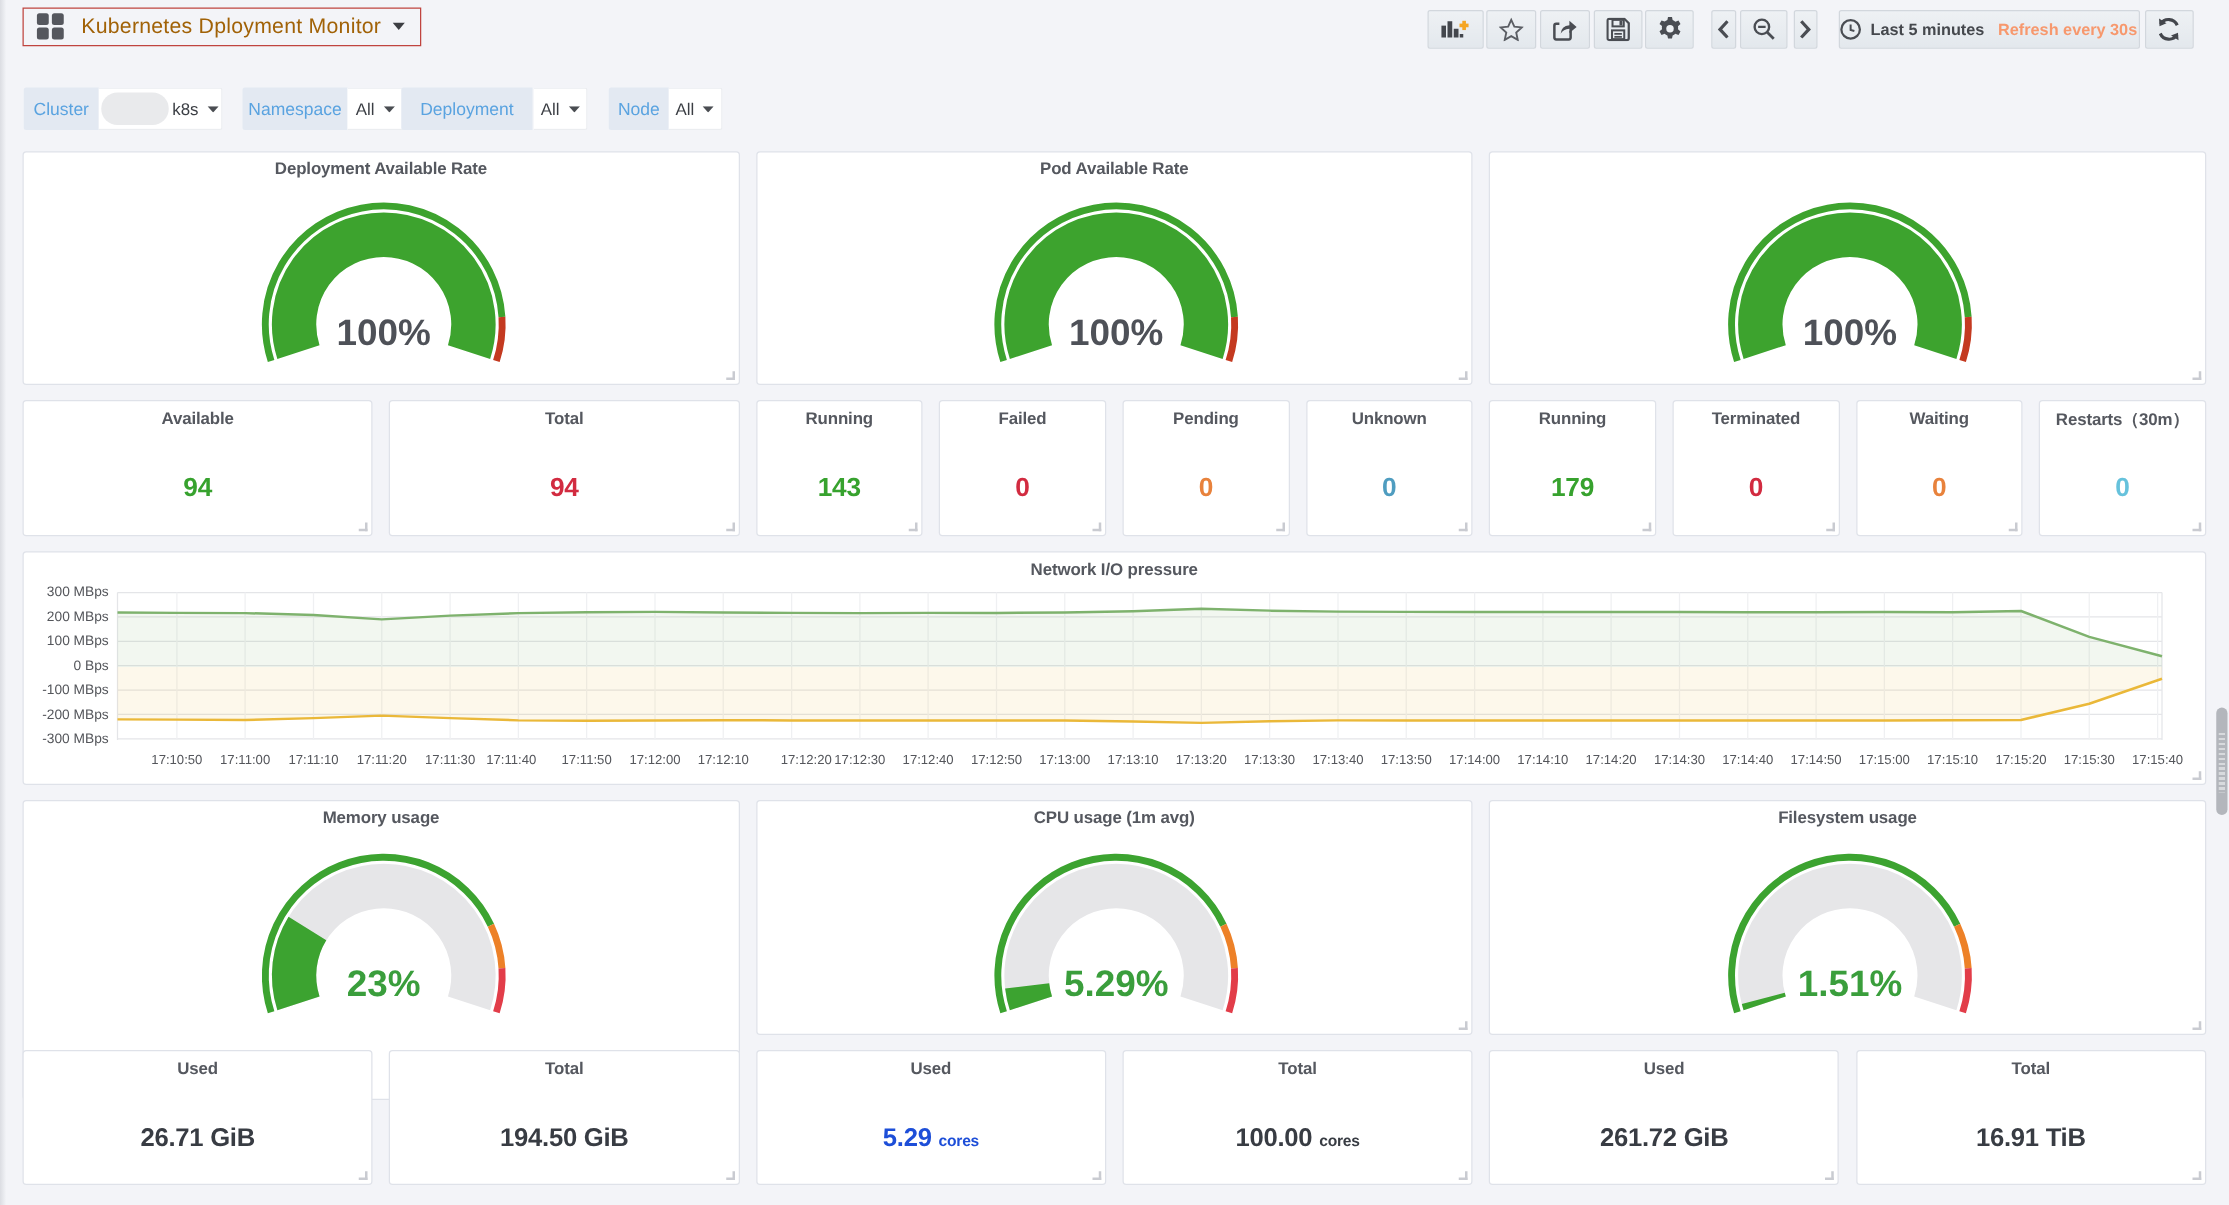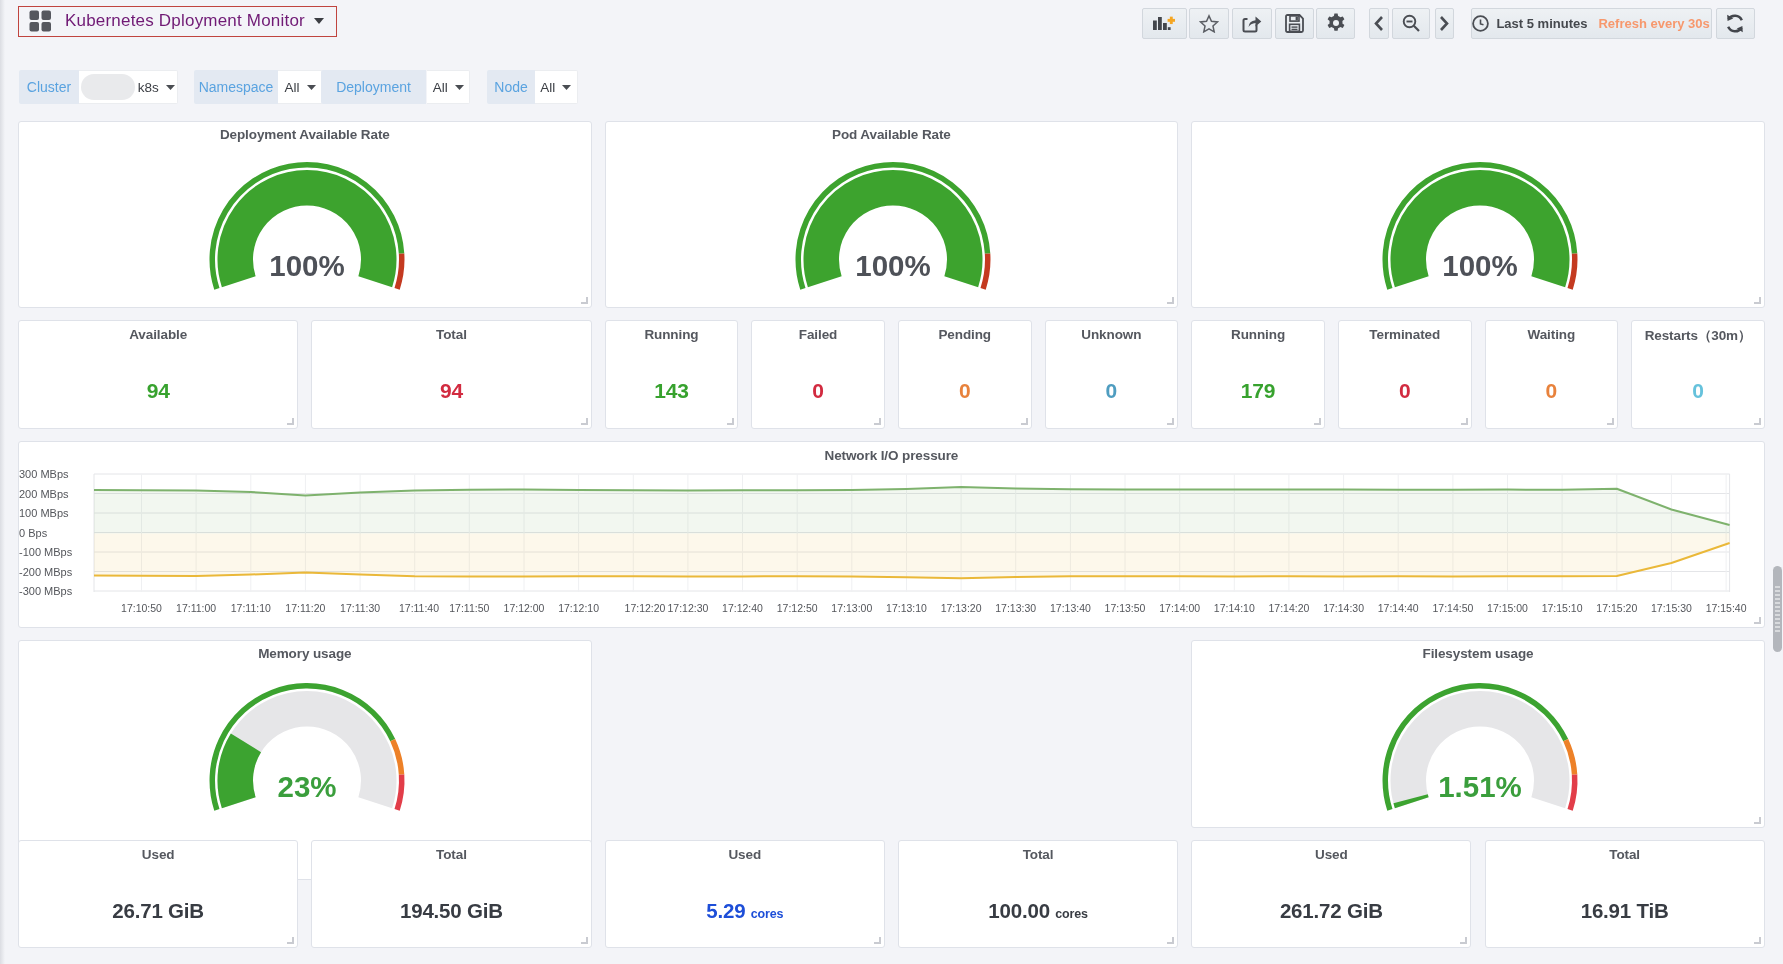--- a/index.html
+++ b/index.html
@@ -1,27 +1,27 @@
 <!DOCTYPE html>
 <html><head><meta charset="utf-8"><style>
 * { margin:0; padding:0; box-sizing:border-box; }
 html,body { width:1783px; height:964px; overflow:hidden; font-family:"Liberation Sans",sans-serif; background:#f3f4f8; }
 #page { position:relative; width:1783px; height:964px; background:#f3f4f8; }
 .topbar { position:absolute; left:0; top:0; width:100%; height:46px; background:#f3f4f8; }
 .titlebox { position:absolute; left:18px; top:5.5px; width:319px; height:31.5px; border:1px solid #c0443f; display:flex; align-items:center; }
-.dashtitle { font-size:17px; color:#701a75; letter-spacing:0.2px; }
+.dashtitle { font-size:17px; color:#a16207; letter-spacing:0.2px; }
 .hbtn { position:absolute; top:7.5px; height:31.5px; background:linear-gradient(180deg,#eef1f4,#e3e8ed); border:1px solid #d2d7dd; border-radius:2px; display:flex; align-items:center; justify-content:center; }
 .chiplabel { position:absolute; top:70px; height:34px; background:#e3e9f2; color:#5aa3e0; font-size:14px; display:flex; align-items:center; justify-content:center; border-radius:2px 0 0 2px; }
 .chipval { position:absolute; top:70px; height:34px; background:#fff; color:#3b3e44; font-size:13.5px; display:flex; align-items:center; justify-content:center; border:1px solid #ebedf0; border-left:none; border-radius:0 2px 2px 0; }
 .blurpill { width:54px; height:26px; background:#e9eaec; border-radius:13px; margin-right:3px; }
 .panel { position:absolute; background:#fff; border:1px solid #dfe2e9; border-radius:3px; }
 .ptitle { position:absolute; left:0; width:100%; text-align:center; font-size:13.5px; font-weight:bold; color:#55585f; letter-spacing:-0.1px; }
 .sval { position:absolute; left:0; width:100%; text-align:center; font-weight:bold; transform:translateY(-50%); letter-spacing:-0.2px; }
 .rz { position:absolute; right:3px; bottom:3px; width:7px; height:7px; border-right:2px solid #c9cbd1; border-bottom:2px solid #c9cbd1; }
-.ylab { position:absolute; left:0; width:68px; text-align:left; font-size:11px; color:#54565b; }
+.ylab { position:absolute; left:0; width:68px; text-align:right; font-size:11px; color:#54565b; }
 .xlab { position:absolute; width:60px; text-align:center; font-size:10.5px; color:#54565b; }
 .scrollthumb { position:absolute; right:1px; top:566px; width:9px; height:86px; background:#b3b6bc; border-radius:4.5px; }
 </style></head><body>
 <div id="page">
 
 <div class="topbar">
  <div class="titlebox">
   <svg width="23" height="22" viewBox="0 0 23 22" style="margin:0 13px 0 10px;flex:none">
     <rect x="0.5" y="0.5" width="9.5" height="9.5" rx="2" fill="#55575e"></rect>
     <rect x="12.5" y="0.5" width="9.5" height="9.5" rx="2" fill="#55575e"></rect>
@@ -267,21 +267,21 @@
       <div class="ylab" style="top:84.5px">0 Bps</div>
       <div class="ylab" style="top:104.0px">-100 MBps</div>
       <div class="ylab" style="top:123.5px">-200 MBps</div>
       <div class="ylab" style="top:143.0px">-300 MBps</div>
       <div style="position:absolute;top:160px;left:0;width:100%;height:14px">
         <div class="xlab" style="left:92.5px">17:10:50</div>
         <div class="xlab" style="left:147.1px">17:11:00</div>
         <div class="xlab" style="left:201.8px">17:11:10</div>
         <div class="xlab" style="left:256.4px">17:11:20</div>
         <div class="xlab" style="left:311.1px">17:11:30</div>
-        <div class="xlab" style="left:370px">17:11:40</div>
+        <div class="xlab" style="left:360px">17:11:40</div>
         <div class="xlab" style="left:420.3px">17:11:50</div>
         <div class="xlab" style="left:475.0px">17:12:00</div>
         <div class="xlab" style="left:529.6px">17:12:10</div>
         <div class="xlab" style="left:596px">17:12:20</div>
         <div class="xlab" style="left:638.9px">17:12:30</div>
         <div class="xlab" style="left:693.5px">17:12:40</div>
         <div class="xlab" style="left:748.2px">17:12:50</div>
         <div class="xlab" style="left:802.8px">17:13:00</div>
         <div class="xlab" style="left:857.5px">17:13:10</div>
         <div class="xlab" style="left:912.1px">17:13:20</div>
@@ -307,20 +307,32 @@
       <div style="position:absolute;left:50%;top:35px;margin-left:-106.0px"><svg width="216" height="152" viewBox="0 0 216 152">
 <path d="M 39.76 126.67 A 71.75 71.75 0 1 1 176.24 126.67" stroke="#e6e6e8" stroke-width="35.5" fill="none"></path>
 <path d="M 39.76 126.67 A 71.75 71.75 0 0 1 46.94 66.82" stroke="#3ca330" stroke-width="35.5" fill="none"></path>
 <path d="M 17.89 133.78 A 94.75 94.75 0 0 1 193.73 64.16" stroke="#3ca330" stroke-width="5.5" fill="none"></path>
 <path d="M 193.73 64.16 A 94.75 94.75 0 0 1 202.56 98.55" stroke="#ed8128" stroke-width="5.5" fill="none"></path>
 <path d="M 202.56 98.55 A 94.75 94.75 0 0 1 198.11 133.78" stroke="#e23d49" stroke-width="5.5" fill="none"></path>
 <text x="108" y="121.0" text-anchor="middle" font-size="29.5" font-weight="bold" fill="#3a9e3c">23%</text>
 </svg></div>
       <div class="rz"></div>
     </div>
+    <div class="panel" style="left:604.6px;top:640.0px;width:573.6px;height:188.0px">
+      <div class="ptitle" style="top:5px">CPU usage (1m avg)</div>
+      <div style="position:absolute;left:50%;top:35px;margin-left:-106.0px"><svg width="216" height="152" viewBox="0 0 216 152">
+<path d="M 39.76 126.67 A 71.75 71.75 0 1 1 176.24 126.67" stroke="#e6e6e8" stroke-width="35.5" fill="none"></path>
+<path d="M 39.76 126.67 A 71.75 71.75 0 0 1 36.72 112.71" stroke="#3ca330" stroke-width="35.5" fill="none"></path>
+<path d="M 17.89 133.78 A 94.75 94.75 0 0 1 193.73 64.16" stroke="#3ca330" stroke-width="5.5" fill="none"></path>
+<path d="M 193.73 64.16 A 94.75 94.75 0 0 1 202.56 98.55" stroke="#ed8128" stroke-width="5.5" fill="none"></path>
+<path d="M 202.56 98.55 A 94.75 94.75 0 0 1 198.11 133.78" stroke="#e23d49" stroke-width="5.5" fill="none"></path>
+<text x="108" y="121.0" text-anchor="middle" font-size="29.5" font-weight="bold" fill="#3a9e3c">5.29%</text>
+</svg></div>
+      <div class="rz"></div>
+    </div>
     <div class="panel" style="left:1191.2px;top:640.0px;width:573.6px;height:188.0px">
       <div class="ptitle" style="top:5px">Filesystem usage</div>
       <div style="position:absolute;left:50%;top:35px;margin-left:-106.0px"><svg width="216" height="152" viewBox="0 0 216 152">
 <path d="M 39.76 126.67 A 71.75 71.75 0 1 1 176.24 126.67" stroke="#e6e6e8" stroke-width="35.5" fill="none"></path>
 <path d="M 39.76 126.67 A 71.75 71.75 0 0 1 38.61 122.75" stroke="#3ca330" stroke-width="35.5" fill="none"></path>
 <path d="M 17.89 133.78 A 94.75 94.75 0 0 1 193.73 64.16" stroke="#3ca330" stroke-width="5.5" fill="none"></path>
 <path d="M 193.73 64.16 A 94.75 94.75 0 0 1 202.56 98.55" stroke="#ed8128" stroke-width="5.5" fill="none"></path>
 <path d="M 202.56 98.55 A 94.75 94.75 0 0 1 198.11 133.78" stroke="#e23d49" stroke-width="5.5" fill="none"></path>
 <text x="108" y="121.0" text-anchor="middle" font-size="29.5" font-weight="bold" fill="#3a9e3c">1.51%</text>
 </svg></div>

